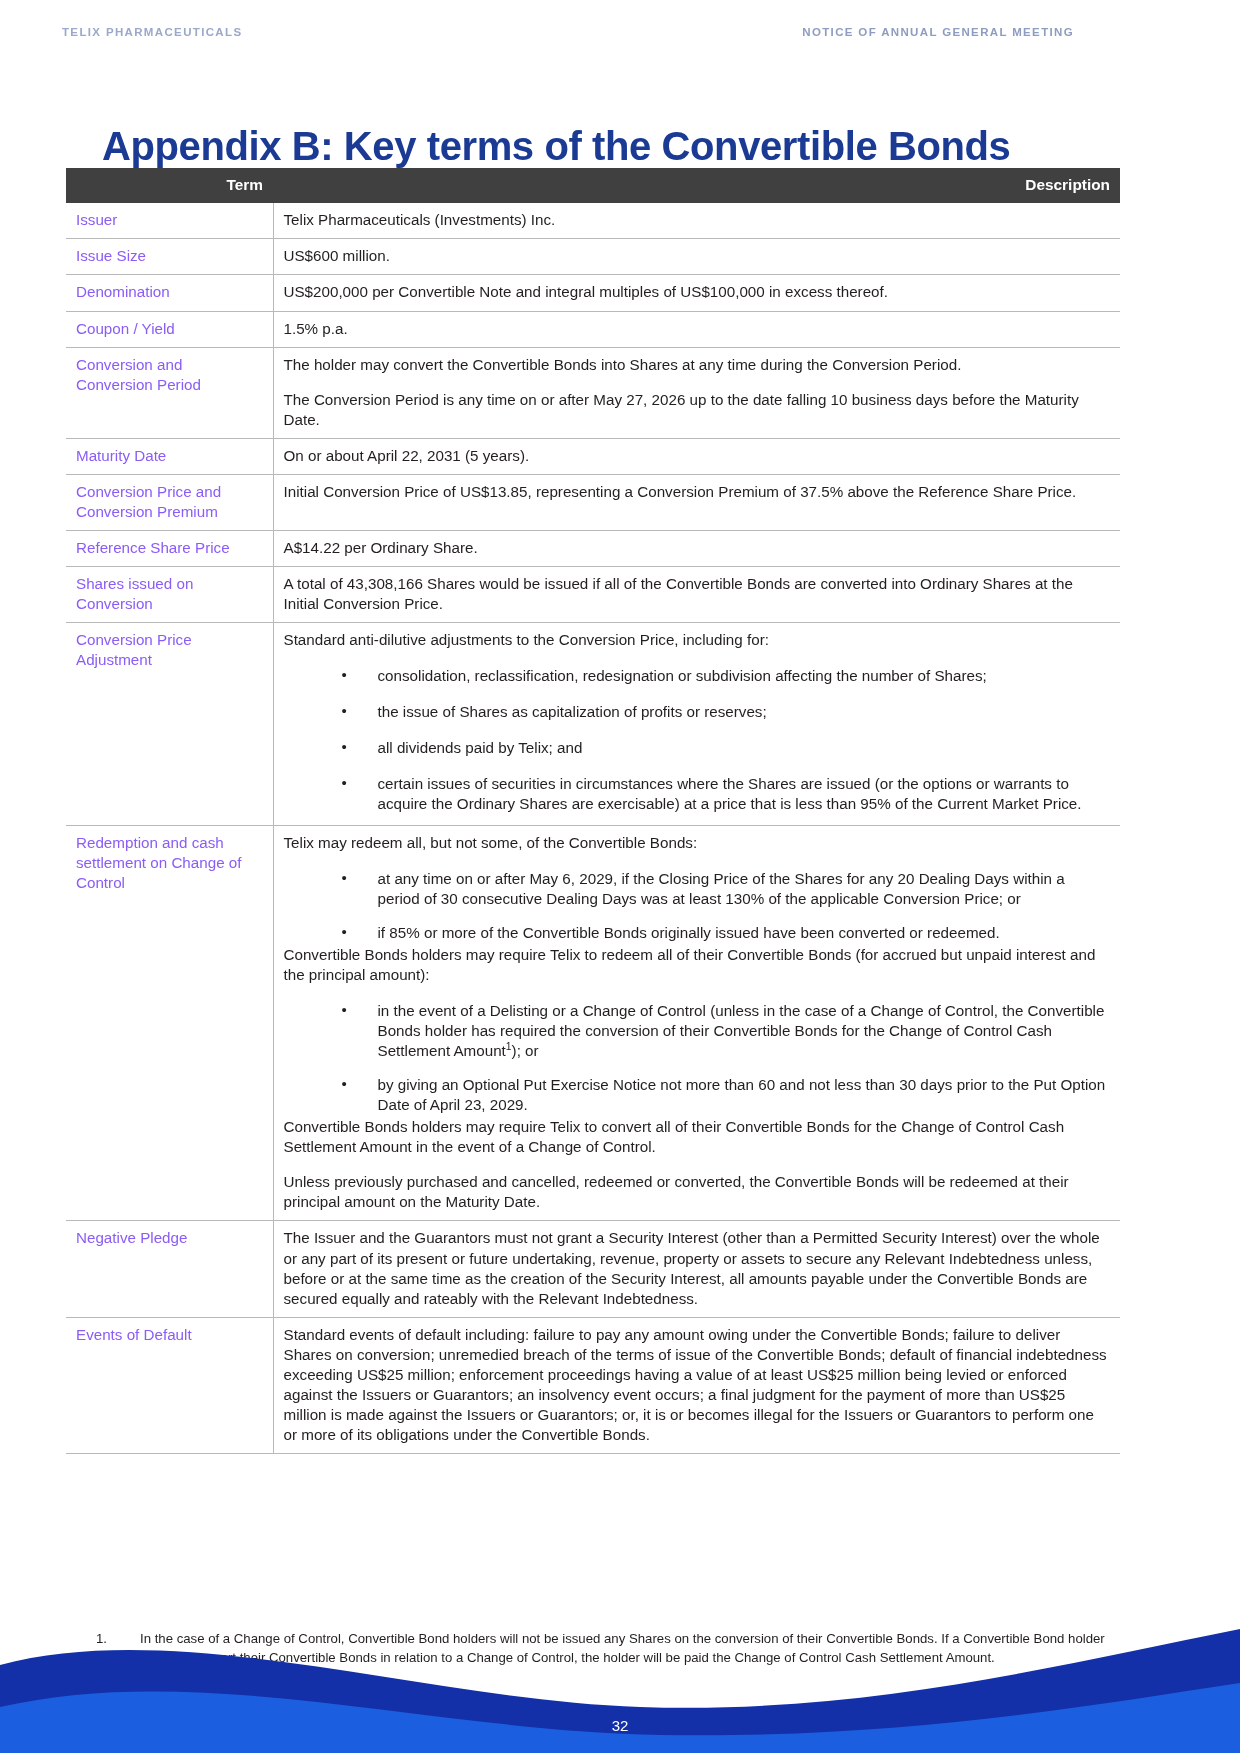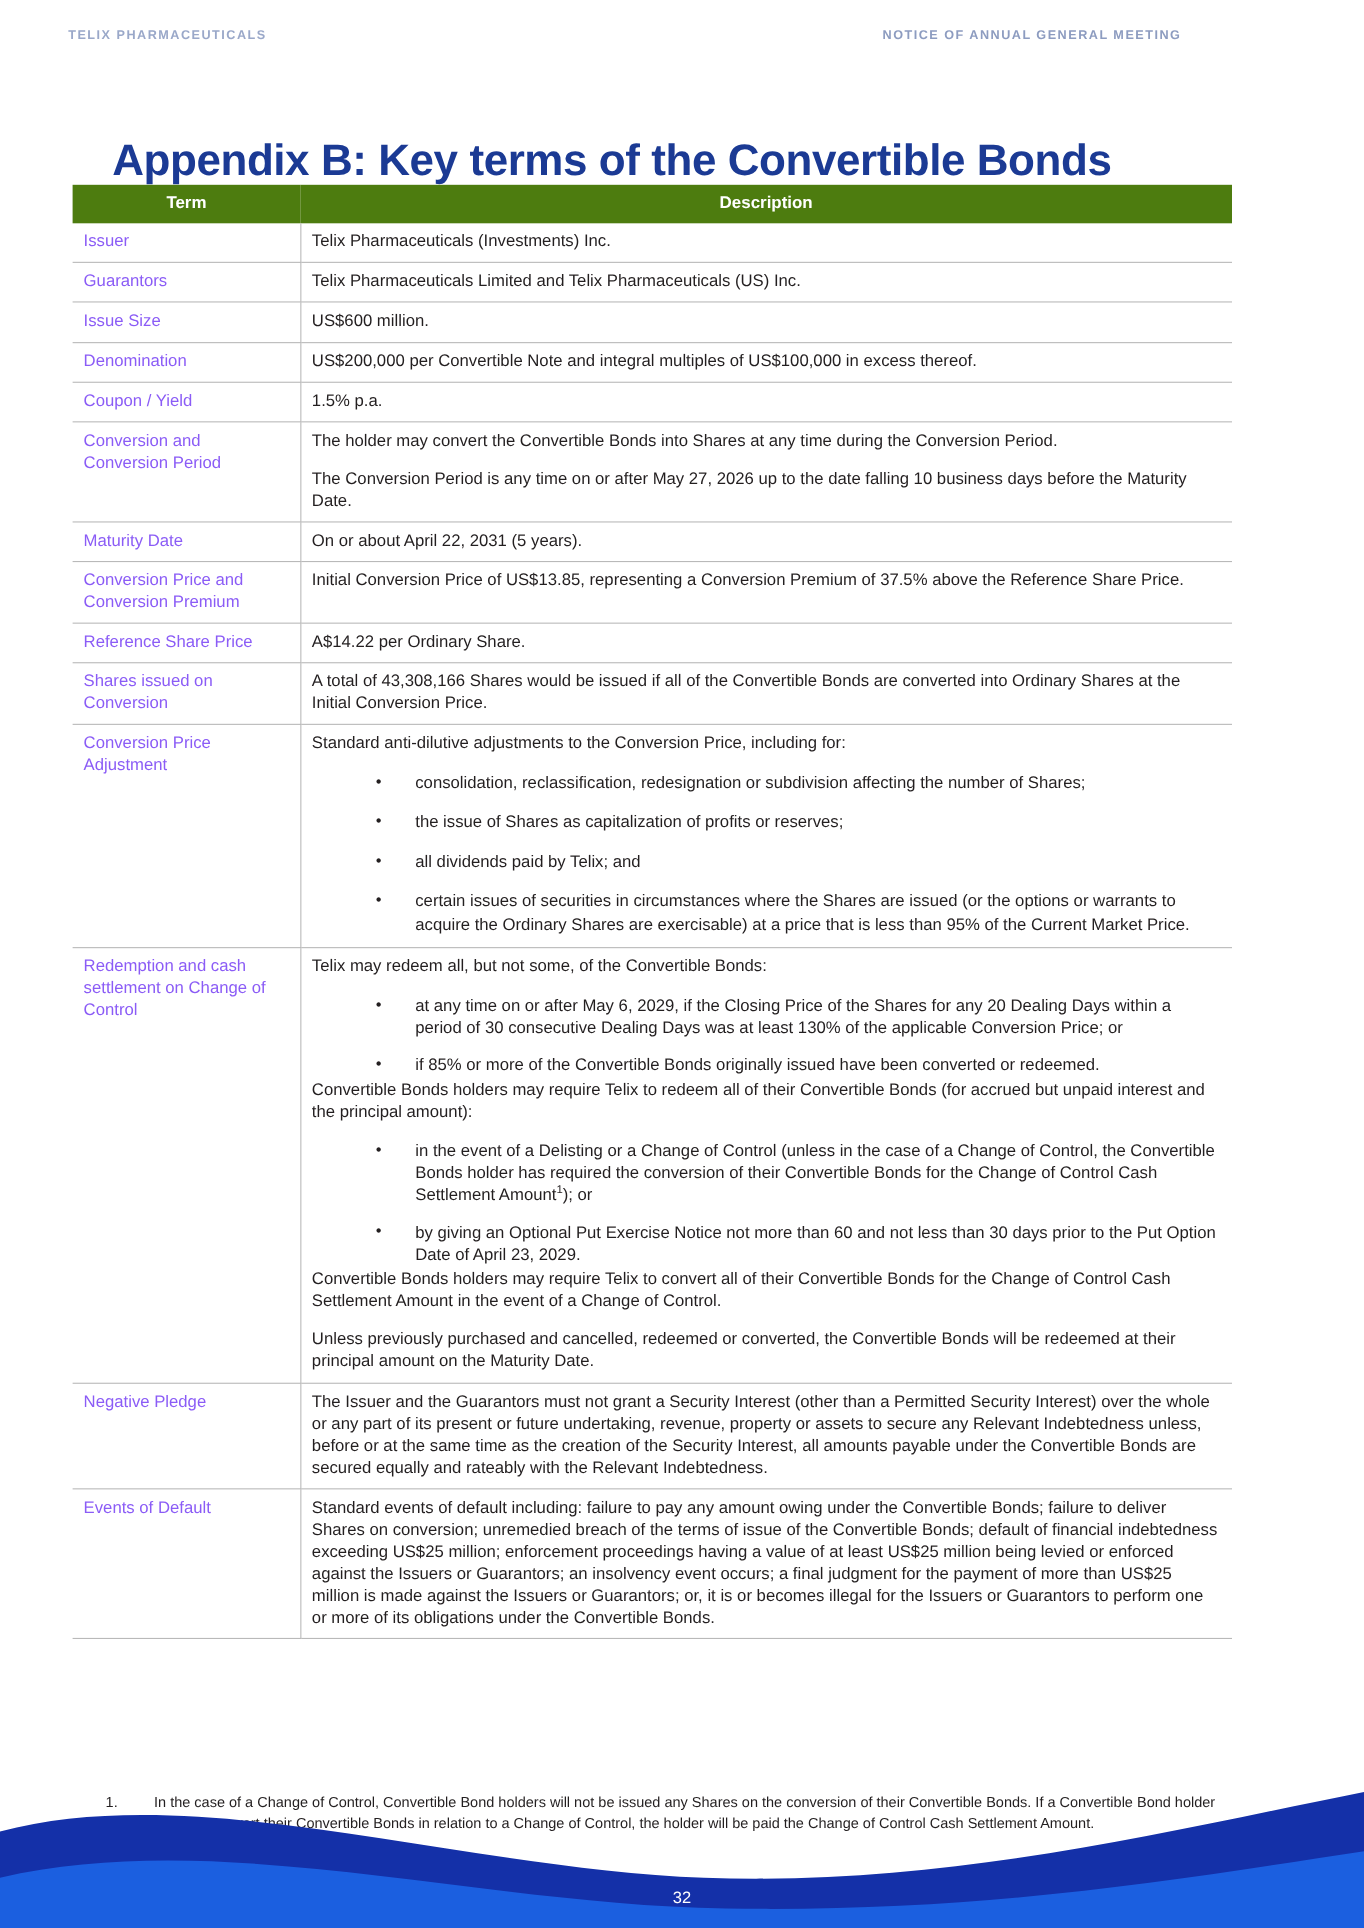--- a/index.html
+++ b/index.html
@@ -56,24 +56,24 @@
     left: 66px;
     width: 1054px;
   }
   table.keyterms {
     width: 100%;
     border-collapse: collapse;
     font-size: 15.2px;
     line-height: 1.32;
   }
   table.keyterms thead th {
-    background: #4d7c0f;
+    background: #404040;
     color: #ffffff;
     font-weight: 700;
-    text-align: center;
+    text-align: right;
     padding: 7px 10px 8px 10px;
     font-size: 15.4px;
     border: none;
   }
   table.keyterms thead th.c1 { width: 207px; }
   table.keyterms td {
     vertical-align: top;
     padding: 7px 10px 8px 10px;
     border-bottom: 1px solid #b9b9b9;
     border-right: none;
@@ -162,26 +162,20 @@
         <tr>
           <th class="c1">Term</th>
           <th>Description</th>
         </tr>
       </thead>
       <tbody id="tbody">
           <tr>
             <td class="term">Issuer</td>
             <td class="desc">
               <p>Telix Pharmaceuticals (Investments) Inc.</p>
-            </td>
-          </tr>
-          <tr>
-            <td class="term">Guarantors</td>
-            <td class="desc">
-              <p>Telix Pharmaceuticals Limited and Telix Pharmaceuticals (US) Inc.</p>
             </td>
           </tr>
           <tr>
             <td class="term">Issue Size</td>
             <td class="desc">
               <p>US$600 million.</p>
             </td>
           </tr>
           <tr>
             <td class="term">Denomination</td>

